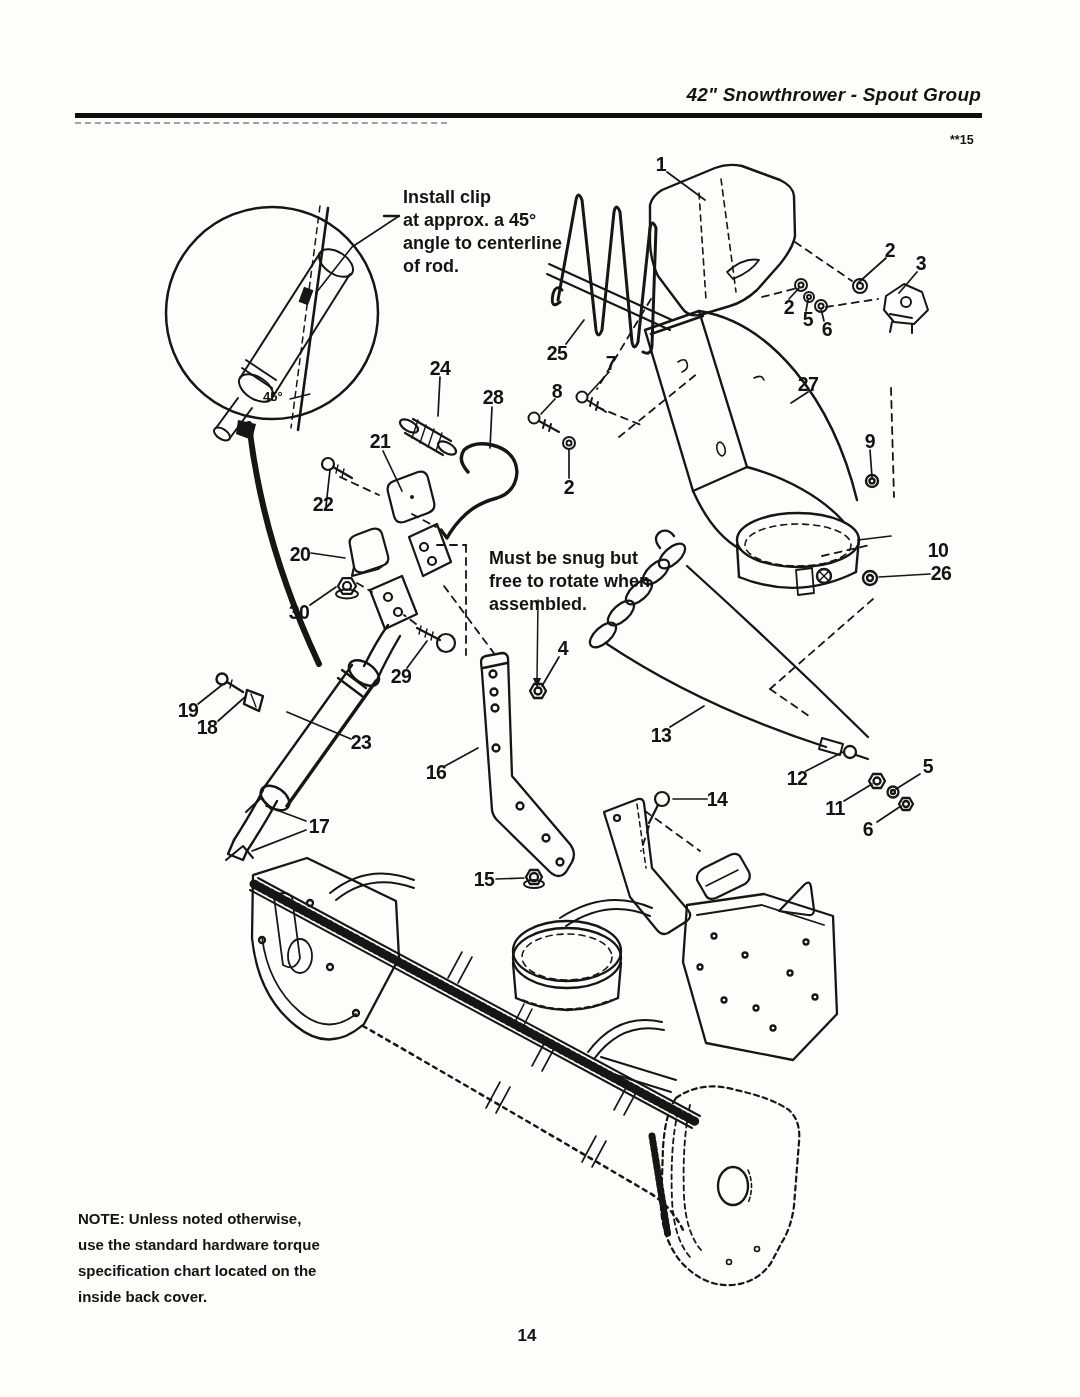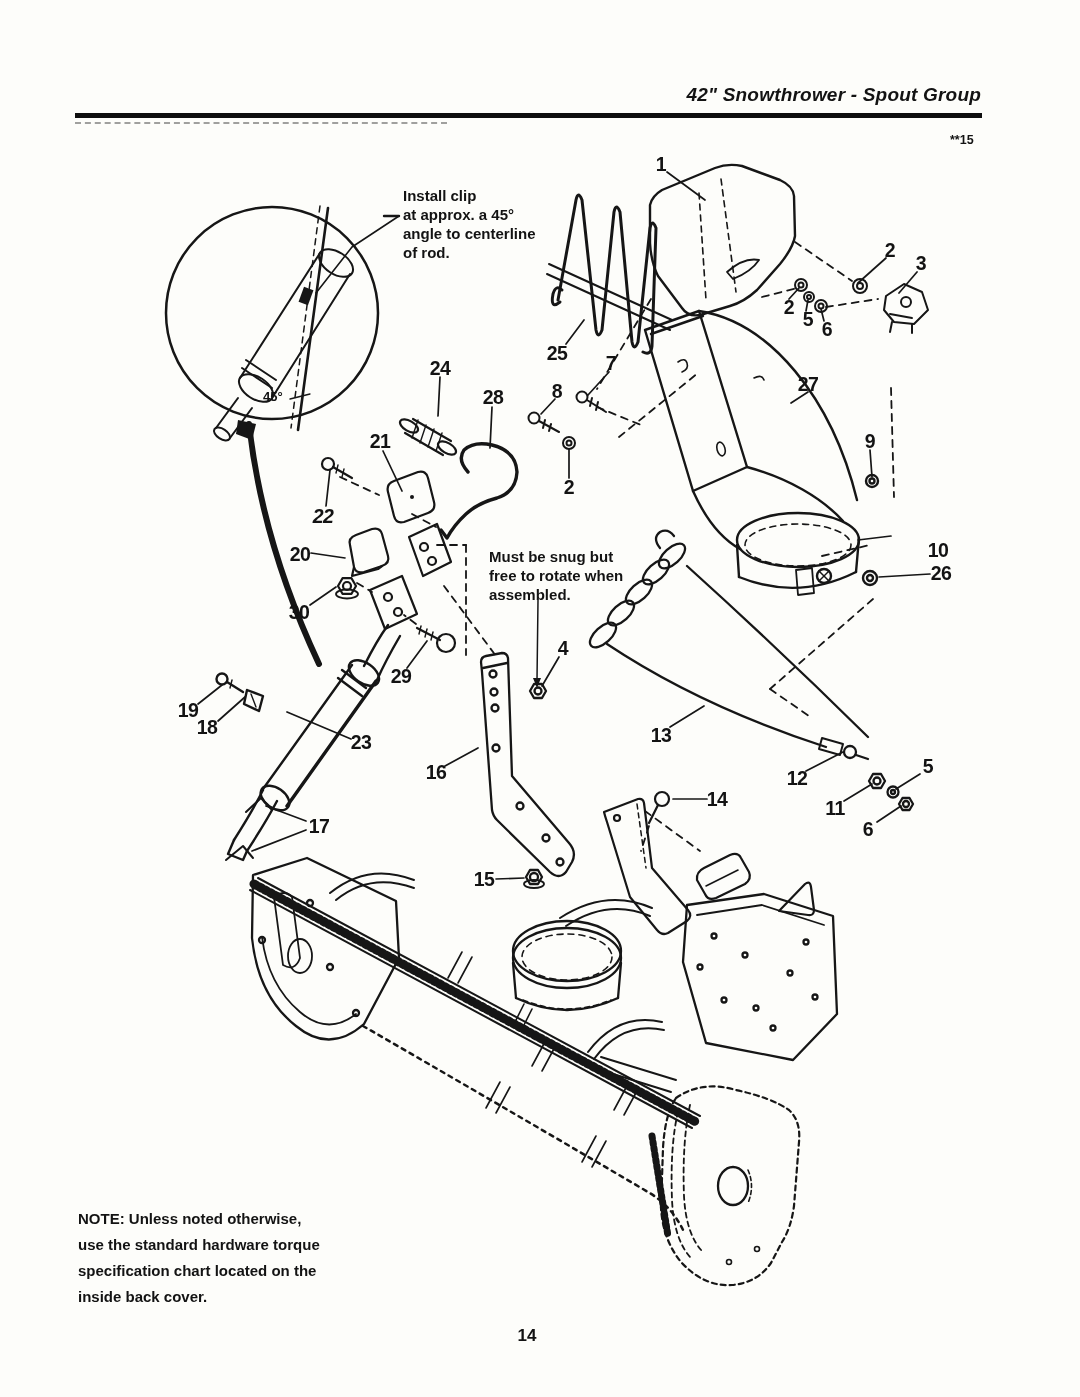--- a/index.html
+++ b/index.html
@@ -4,21 +4,21 @@
 <style>
   html,body{margin:0;padding:0;background:#e8e8e4;}
   .page{position:relative;width:1080px;height:1397px;background:#fdfdfa;
         font-family:"Liberation Sans",sans-serif;color:#131313;overflow:hidden;}
   .title{position:absolute;top:84px;right:99px;font-size:19px;font-weight:bold;
          font-style:italic;letter-spacing:.2px;}
   .rule{position:absolute;left:75px;top:113px;width:907px;height:5px;background:#0e0e0e;}
   .rule-echo{position:absolute;left:75px;top:122px;width:372px;height:0;
              border-top:2px dashed rgba(20,20,20,.4);}
   .page-ref{position:absolute;left:950px;top:133px;font-size:12.5px;font-weight:bold;}
-  .note{position:absolute;font-size:15px;font-weight:600;line-height:1.27;
+  .note{position:absolute;font-size:18px;font-weight:600;line-height:1.27;
         white-space:pre-line;}
   #note-install{left:403px;top:186px;}
   #note-snug{left:489px;top:547px;}
   #angle-label{position:absolute;left:251px;top:389px;font-size:13px;font-weight:bold;margin-left:12px;}
   #note-bottom{left:78px;top:1206px;font-size:15px;font-weight:bold;line-height:26px;
                white-space:pre-line;}
   .page-num{position:absolute;left:0;top:1326px;width:1054px;text-align:center;
             font-size:17px;font-weight:bold;}
   svg.art{position:absolute;left:0;top:0;}
   #callout-layer{position:absolute;left:0;top:0;width:100%;height:100%;pointer-events:none;}
@@ -384,21 +384,21 @@
       <span class="callout" style="left: 827px; top: 329px;">6</span>
       <span class="callout" style="left: 557px; top: 353px;">25</span>
       <span class="callout" style="left: 611px; top: 363px;">7</span>
       <span class="callout" style="left: 440px; top: 368px;">24</span>
       <span class="callout" style="left: 808px; top: 384px;">27</span>
       <span class="callout" style="left: 557px; top: 391px;">8</span>
       <span class="callout" style="left: 493px; top: 397px;">28</span>
       <span class="callout" style="left: 380px; top: 441px;">21</span>
       <span class="callout" style="left: 870px; top: 441px;">9</span>
       <span class="callout" style="left: 569px; top: 487px;">2</span>
-      <span class="callout" style="left: 323px; top: 516px; font-style: italic;">22</span>
+      <span class="callout" style="left: 323px; top: 504px;">22</span>
       <span class="callout" style="left: 938px; top: 536px; margin-top: 14px;">10</span>
       <span class="callout" style="left: 300px; top: 554px;">20</span>
       <span class="callout" style="left: 941px; top: 573px;">26</span>
       <span class="callout" style="left: 299px; top: 612px;">30</span>
       <span class="callout" style="left: 563px; top: 648px;">4</span>
       <span class="callout" style="left: 401px; top: 676px;">29</span>
       <span class="callout" style="left: 188px; top: 710px;">19</span>
       <span class="callout" style="left: 207px; top: 727px;">18</span>
       <span class="callout" style="left: 661px; top: 735px;">13</span>
       <span class="callout" style="left: 361px; top: 742px;">23</span>

